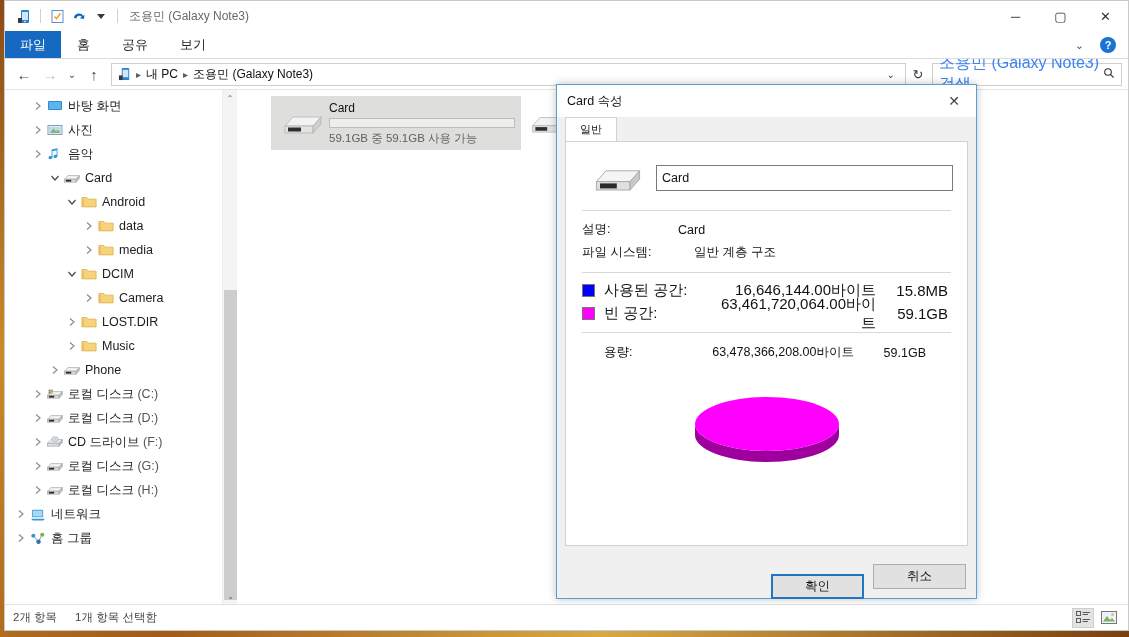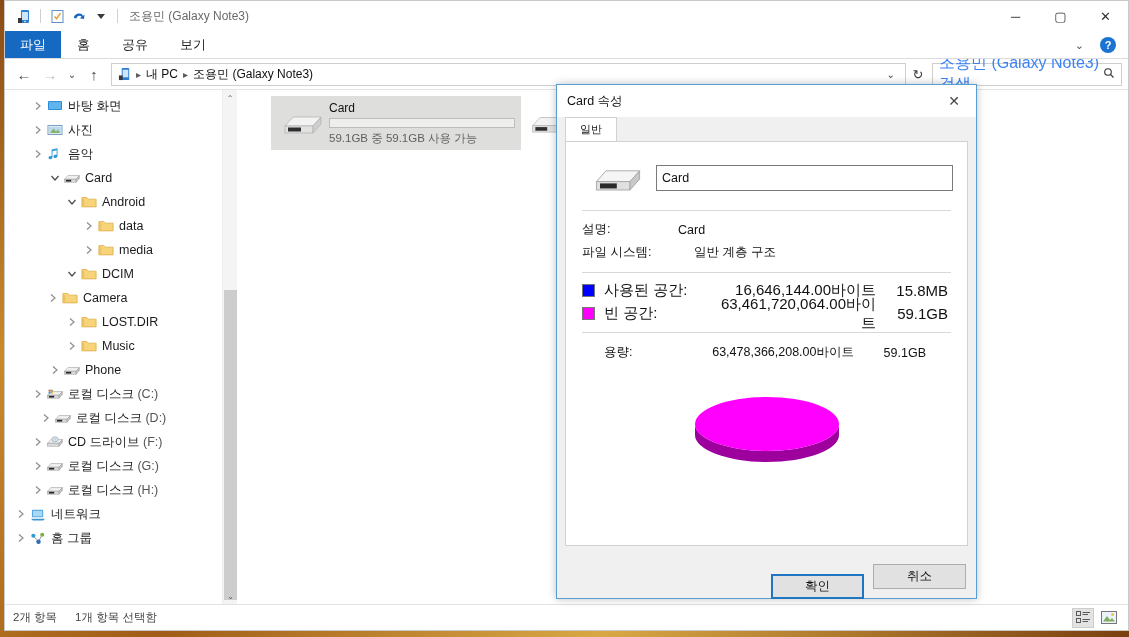--- a/index.html
+++ b/index.html
@@ -445,21 +445,21 @@
               </svg>
             </span>
             <span class="ticon">
               <svg width="16" height="14" viewBox="0 0 18 15">
                 <path d="M1 2.5 L6.5 2.5 L8 4.3 L17 4.3 L17 13 L1 13 Z" fill="#f7d37a" stroke="#d9a93f" stroke-width="0.8"></path>
                 <rect x="1" y="4.3" width="2.6" height="8.7" fill="#ebc163"></rect>
               </svg>
             </span>
             <span><span>DCIM</span></span>
           </div>
-          <div class="treeitem" style="padding-left: 40px;">
+          <div class="treeitem" style="padding-left: 76px;">
             <span class="tw">
               <svg width="10" height="10" viewBox="0 0 10 10">
                 <path d="M3 1.5 L7 5 L3 8.5" stroke="#8d8d8d" stroke-width="1.2" fill="none"></path>
               </svg>
             </span>
             <span class="ticon">
               <svg width="16" height="14" viewBox="0 0 18 15">
                 <path d="M1 2.5 L6.5 2.5 L8 4.3 L17 4.3 L17 13 L1 13 Z" fill="#f7d37a" stroke="#d9a93f" stroke-width="0.8"></path>
                 <rect x="1" y="4.3" width="2.6" height="8.7" fill="#ebc163"></rect>
               </svg>
@@ -523,21 +523,21 @@
                 <polygon points="16,9 20,4.5 20,8.2 16,12.6" fill="#c4c4c4" stroke="#9d9d9d" stroke-width="0.7"></polygon>
                 <rect x="3.5" y="9.7" width="6.5" height="2.2" fill="#2b2b2b"></rect>
                 <rect x="3.2" y="2.2" width="2.4" height="2.4" fill="#d94f3d"></rect>
                 <rect x="6" y="2.2" width="2.4" height="2.4" fill="#7cb342"></rect>
                 <rect x="3.2" y="5" width="2.4" height="2" fill="#2f8fd8"></rect>
                 <rect x="6" y="5" width="2.4" height="2" fill="#f0b429"></rect>
               </svg>
             </span>
             <span><span><span>로컬 디스크</span><span class="greytxt"> (C:)</span></span></span>
           </div>
-          <div class="treeitem" style="padding-left: 33px;">
+          <div class="treeitem" style="padding-left: 25px;">
             <span class="tw">
               <svg width="10" height="10" viewBox="0 0 10 10">
                 <path d="M3 1.5 L7 5 L3 8.5" stroke="#8d8d8d" stroke-width="1.2" fill="none"></path>
               </svg>
             </span>
             <span class="ticon">
               <svg width="18" height="14" viewBox="0 0 22 15">
                 <polygon points="2,9 6,4.5 20,4.5 16,9" fill="#f0f0f0" stroke="#9d9d9d" stroke-width="0.7"></polygon>
                 <rect x="2" y="9" width="14" height="3.6" fill="#dcdcdc" stroke="#9d9d9d" stroke-width="0.7"></rect>
                 <polygon points="16,9 20,4.5 20,8.2 16,12.6" fill="#c4c4c4" stroke="#9d9d9d" stroke-width="0.7"></polygon>

